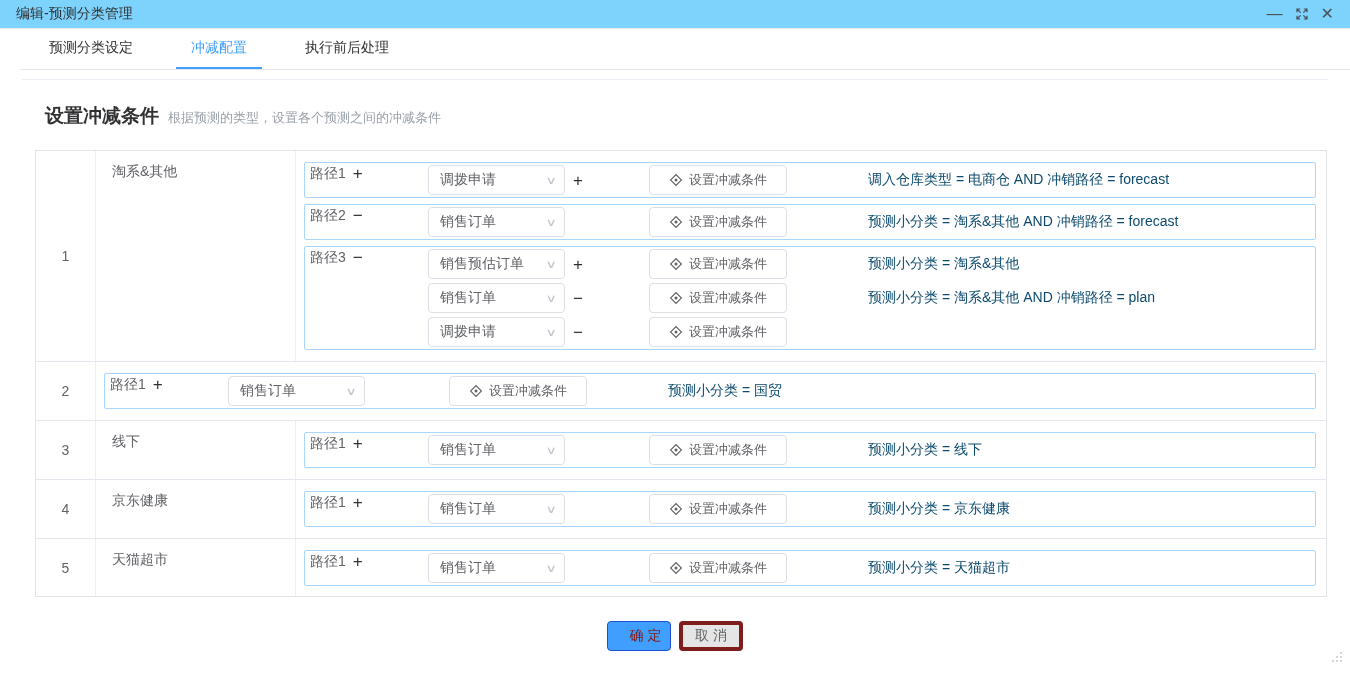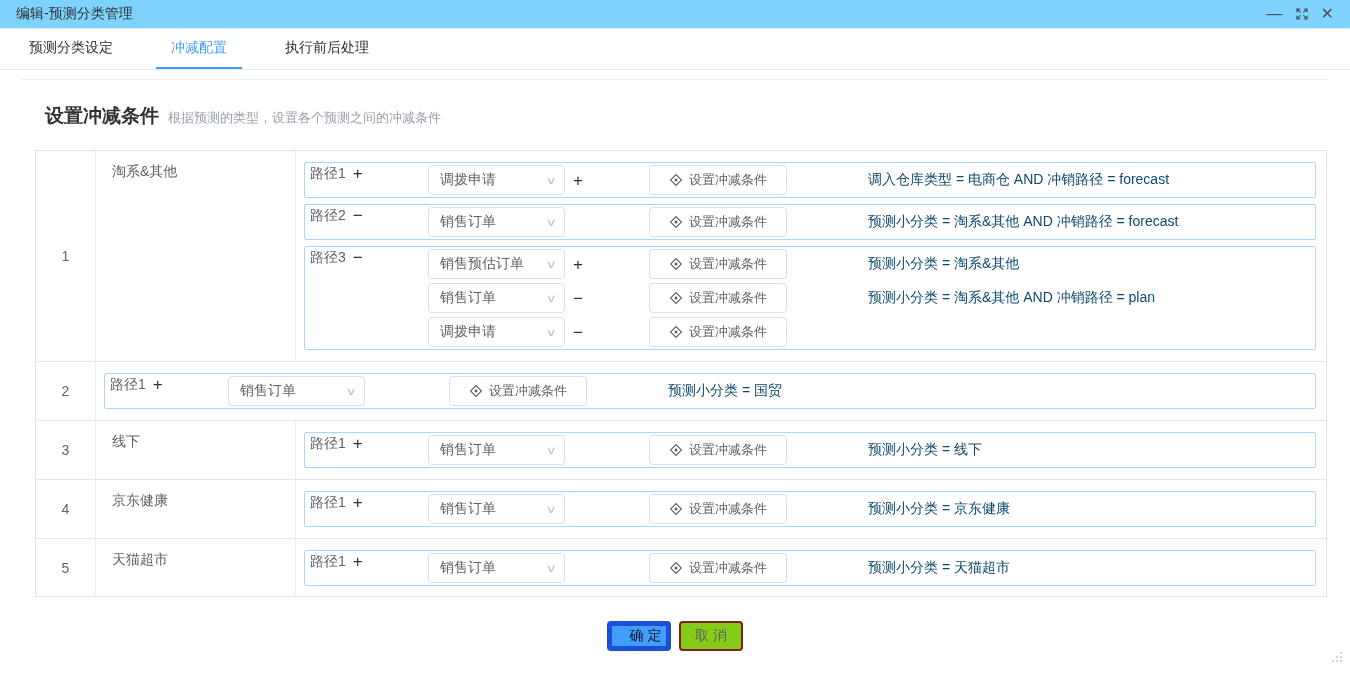--- a/index.html
+++ b/index.html
@@ -4,21 +4,21 @@
 <style>
   * { margin:0; padding:0; box-sizing:border-box; }
   html,body { width:1350px; height:673px; background:#fff; overflow:hidden;
     font-family:"Liberation Sans","DejaVu Sans",sans-serif; }
   .titlebar { height:29px; border-bottom:1px solid #e8eaec; display:flex;
     align-items:center; justify-content:space-between; padding:0 16px; background:#7dd3fc; }
   .titlebar-title { font-size:14px; color:#303133; }
   .win-controls { display:flex; align-items:center; gap:11px; color:#4a4f57; }
   .win-btn { font-size:16px; line-height:1; cursor:pointer; display:flex; align-items:center; }
   .tabbar { height:41px; display:flex; align-items:stretch; padding-left:14px;
-    border-bottom:1px solid #e4e7ed; }
+    border-bottom:1px solid #e4e7ed;margin-left:20px; }
   .tab { padding:0 15px; margin-right:28px; display:flex; align-items:center;
     font-size:14px; color:#303133; cursor:pointer; border-bottom:2px solid transparent; }
   .tab.active { color:#409eff; border-bottom:2px solid #409eff; }
   .content-divider { border-top:1px solid #ebeef5; margin:9px 22px 0 22px; }
   .section-head { margin:23px 45px 0 45px; display:flex; align-items:baseline; }
   .section-title { font-size:19px; font-weight:bold; color:#303133; }
   .section-subtitle { font-size:13px; color:#9aa1a9; margin-left:9px; }
   .table { margin:21px 23px 0 35px; border:1px solid #e0e3e8; height:447px; overflow:hidden; }
   .thead { display:flex; height:32px; background:#f4f6f8; border-bottom:1px solid #e0e3e8;
     font-size:14px; font-weight:bold; color:#24292f; align-items:center; }
@@ -49,22 +49,22 @@
   .pbtn { width:138px; height:30px; border:1px solid #dcdfe6; border-radius:4px; background:#fff;
     display:flex; align-items:center; justify-content:center; gap:6px; cursor:pointer;
     font-size:13px; color:#606266; flex-shrink:0;
     font-family:"Liberation Sans","DejaVu Sans",sans-serif; }
   .pcond { margin-left:81px; font-size:14px; color:#0c4a6e; white-space:nowrap; }
   .footer { position:absolute; left:0; bottom:0; width:1350px; height:61px; background:#fff;
     display:flex; justify-content:center; align-items:flex-start; padding-top:9px; gap:8px; }
   .btn { height:30px; width:64px; border-radius:4px; font-size:14px; cursor:pointer;
     display:flex; align-items:center; justify-content:center;
     font-family:"Liberation Sans","DejaVu Sans",sans-serif; }
-  .btn-primary { background:#409eff; border:5px solid #1d4ed8; color:#0f172a;padding-left:13px; }
-  .btn-plain { background:#84cc16; border:2px solid #7f1d1d; color:#606266; }
+  .btn-primary { background:#409eff; border:1px solid #1d4ed8; color:#7f1d1d;padding-left:13px; }
+  .btn-plain { background:#e5e5e5; border:4px solid #7f1d1d; color:#606266; }
   .resize-corner { position:absolute; right:7px; bottom:6px; }
 </style>
 </head>
 <body>
 
 <div class="titlebar">
   <span class="titlebar-title">编辑-预测分类管理</span>
   <span class="win-controls">
     <span class="win-btn">—</span>
     <span class="win-btn">

